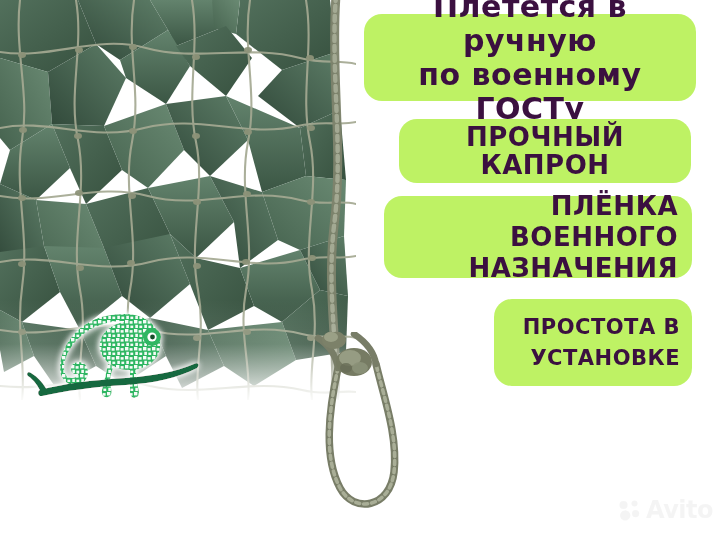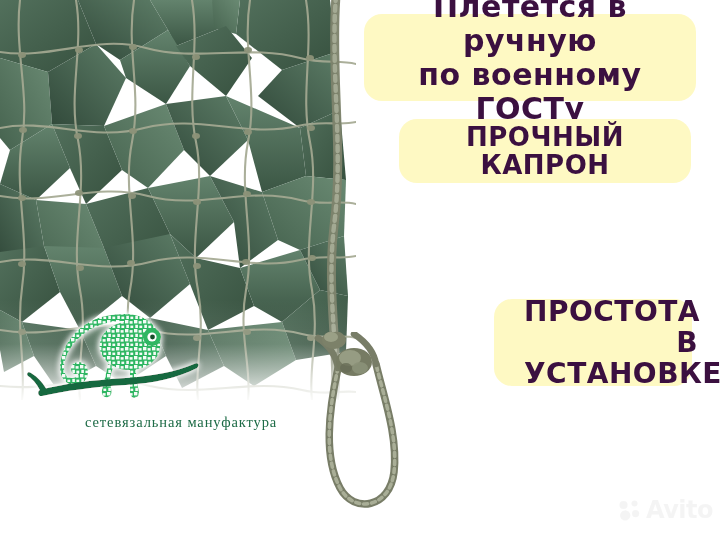--- a/index.html
+++ b/index.html
@@ -81,21 +81,21 @@
     font-size:14.5px;
     letter-spacing:0.9px;
     color:#1d6b46;
     text-shadow:0 0 6px #fff,0 0 10px #fff;
     white-space:nowrap;
   }
 
   
   .badge{
     position:absolute;
-    background:#fef9c3;
+    background:#bef264;
     border-radius:18px;
     display:flex;
     align-items:center;
     box-sizing:border-box;
   }
   .badge-text{
     width:100%;
     color:#3b1040;
     font-family:"DejaVu Sans", sans-serif;
     font-weight:700;
@@ -105,21 +105,21 @@
   #badge-1{ left:364px; top:14px;  width:332px; height:87px;  padding:0 13px; }
   #badge-1 .badge-text{ font-size:30px; line-height:34px; text-align:center; }
 
   #badge-2{ left:399px; top:119px; width:292px; height:64px;  padding:0 14px; }
   #badge-2 .badge-text{ font-size:26px; line-height:28px; text-align:center; }
 
   #badge-3{ left:384px; top:196px; width:308px; height:82px;  padding:0 14px; }
   #badge-3 .badge-text{ font-size:26px; line-height:31px; text-align:right; }
 
   #badge-4{ left:494px; top:299px; width:198px; height:87px;  padding:0 12px; }
-  #badge-4 .badge-text{ font-size:28px; line-height:31px; text-align:right;margin-left:18px; }
+  #badge-4 .badge-text{ font-size:21px; line-height:31px; text-align:right; }
 
   
   #avito-watermark{
     position:absolute;
     left:617px; top:498px;
     display:flex;
     align-items:center;
     gap:5px;
     opacity:0.92;
     pointer-events:none;
@@ -346,32 +346,35 @@
 
           <path d="M14,88 C36,82 66,78 100,76 C126,74 150,70 168,62
                    C172,60 174,63 171,66 C152,76 128,81 100,83
                    C66,85 38,89 16,94 C12,95 11,89 14,88 Z" fill="#17693f"></path>
 
           <path d="M16,92 C12,84 8,78 2,74 C0,72 2,69 5,71 C12,75 18,82 22,90 Z" fill="#17693f"></path>
         </g>
       </svg>
     </div>
 
-    <div id="logo-tagline">сетевязальная мануфактура</div>
   </div>
 
   <div class="badge" id="badge-1">
     <div class="badge-text">Плетётся в ручную
 по военному ГОСТу</div>
   </div>
 
   <div class="badge" id="badge-2">
     <div class="badge-text">ПРОЧНЫЙ КАПРОН</div>
   </div>
 
+  <div class="badge" id="badge-3">
+    <div class="badge-text">ПЛЁНКА ВОЕННОГО
+НАЗНАЧЕНИЯ</div>
+  </div>
 
   <div class="badge" id="badge-4">
     <div class="badge-text">ПРОСТОТА В
 УСТАНОВКЕ</div>
   </div>
 
   <div id="avito-watermark">
     <span>
       <svg width="24" height="24" viewBox="0 0 24 24" aria-hidden="true">
         <circle cx="6.5" cy="7" r="4.1" fill="#f4f4f4"></circle>

